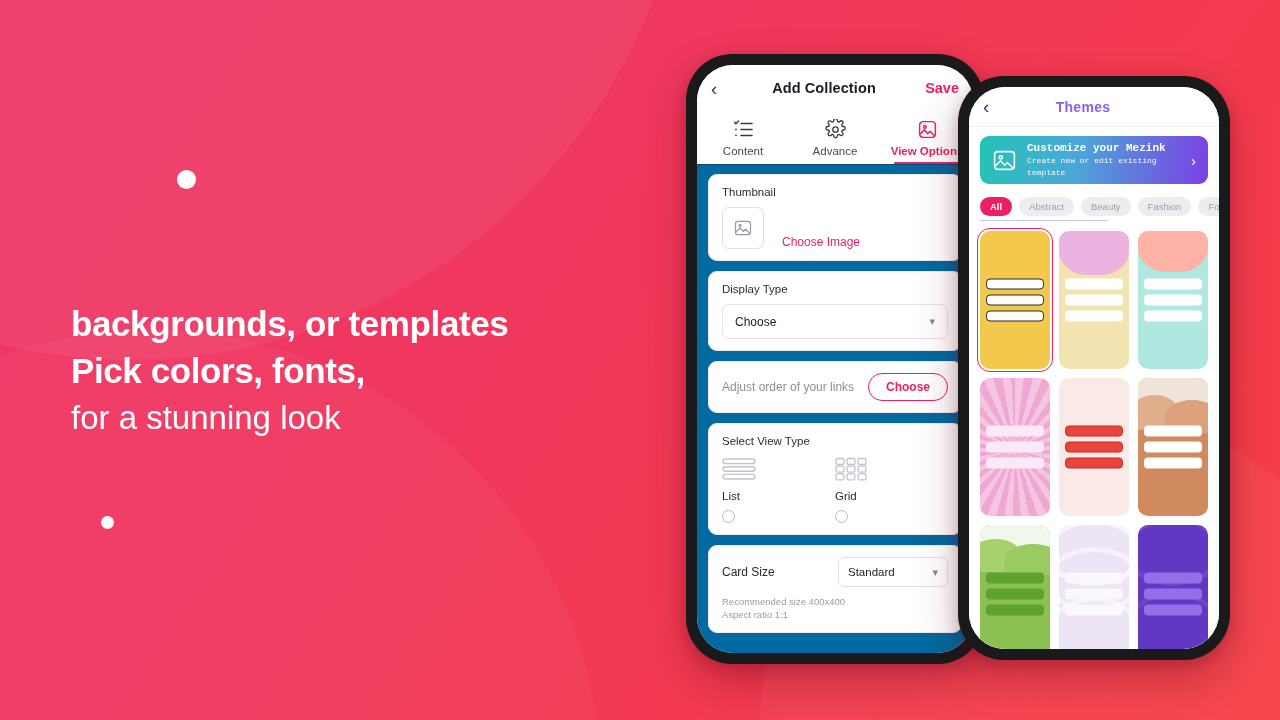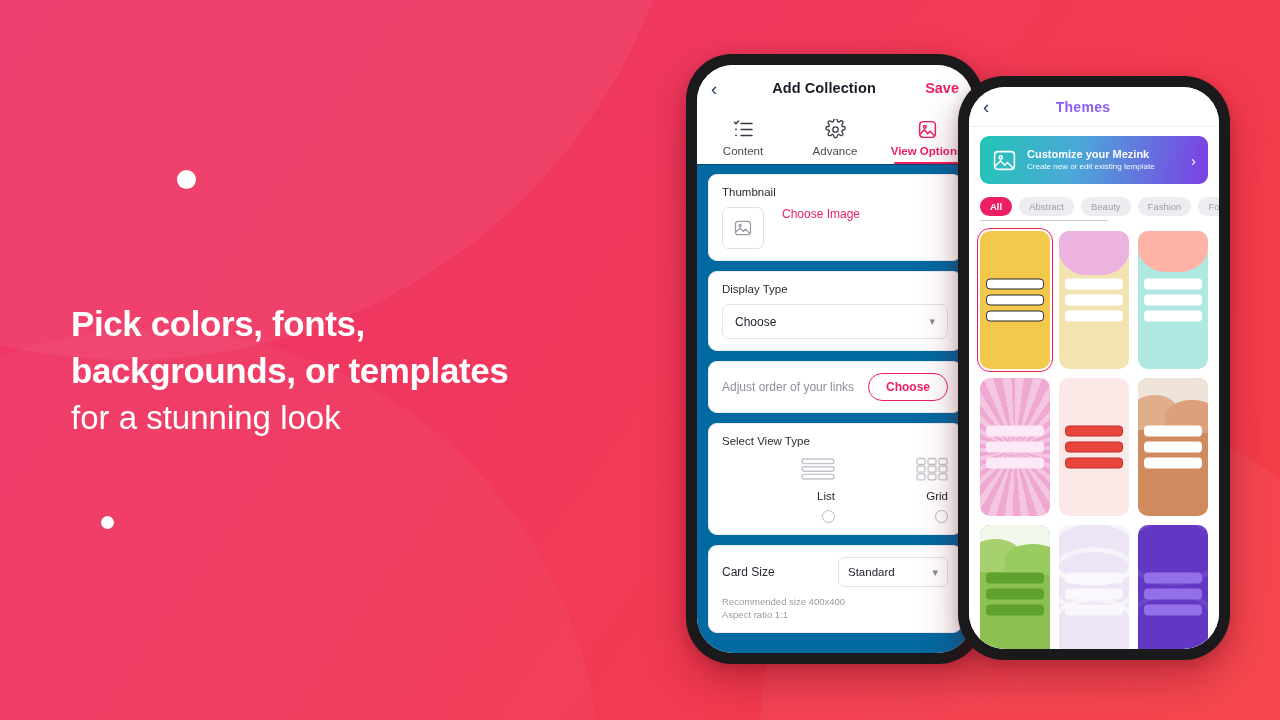--- a/index.html
+++ b/index.html
@@ -106,21 +106,21 @@
     height:2px; background:#ED1E63; border-radius:2px;
   }
 
   .ws { background:#0369a1; flex:1; overflow:hidden; padding:9px 0 16px; }
   .card {
     background:#fff; margin:0 11px 10px; border-radius:9px;
     border:1px solid #ededf1; padding:11px 13px;
   }
   .card-lb { font-size:11.5px; color:#2a2a34; margin-bottom:9px; }
 
-  .thumb-row { display:flex; align-items:flex-start; gap:18px; }
+  .thumb-row { display:flex; align-items:flex-end; gap:18px; }
   .thumb-box {
     width:42px; height:42px; border:1px solid #dedee4;
     border-radius:7px; display:flex; align-items:center; justify-content:center;
   }
   .thumb-link { font-size:12px; color:#ED1E63; font-weight:500; }
 
   .select {
     border:1px solid #e2e2e8; border-radius:7px; height:35px;
     display:flex; align-items:center; justify-content:space-between;
     padding:0 12px; font-size:12px; color:#1c1c28;
@@ -128,21 +128,21 @@
   .chev { color:#8a8a95; font-size:11px; }
 
   .reorder-row { display:flex; align-items:center; justify-content:space-between; }
   .reorder-txt { font-size:12px; color:#8e8e99; }
   .reorder-btn {
     border:1.4px solid #ED1E63; color:#ED1E63; font-size:12px; font-weight:bold;
     border-radius:16px; padding:6px 17px;
   }
 
   .vt-row { display:flex; margin-top:4px; }
-  .vt { flex:1; display:flex; flex-direction:column; align-items:flex-end; gap:8px; }
+  .vt { flex:1; display:flex; flex-direction:column; align-items:flex-start; gap:8px; }
   .vt-ic { height:26px; display:flex; align-items:center; }
   .vt-lb { font-size:11.5px; color:#2a2a34; }
   .radio {
     width:13px; height:13px; border-radius:50%;
     border:1.4px solid #b9b9c2;
   }
   .radio.on {
     border-color:#ED1E63; position:relative; background:#fff;
   }
   .radio.on::after {
@@ -165,21 +165,21 @@
     font-size:14px; font-weight:bold; color:#8b5cf6; letter-spacing:0.3px;
   }
   .th-body { flex:1; overflow:hidden; background:#fff; padding:9px 11px 0; }
 
   .banner {
     height:48px; border-radius:9px;
     background:linear-gradient(100deg,#23C4B6 0%,#4BA8D8 42%,#7C3FE4 100%);
     display:flex; align-items:center; gap:10px; padding:0 12px;
     color:#fff;
   }
-  .banner-txt { flex:1; }
+  .banner-txt { flex:1;font-family:Liberation Mono, monospace; }
   .banner-t1 { font-size:11px; font-weight:bold; line-height:14px; }
   .banner-t2 { font-size:8px; line-height:12px; opacity:0.95; }
   .banner-ch { font-size:15px; font-weight:300; }
 
   .chips {
     display:flex; gap:7px; margin:13px 0 10px; align-items:center;
     position:relative; padding-bottom:5px;
   }
   .chip {
     font-size:9.5px; padding:4px 10px; border-radius:11px;
@@ -210,22 +210,22 @@
 
 <div id="bg">
   <div class="blob b1"></div>
   <div class="blob b2"></div>
   <div class="blob b3"></div>
   <div class="dot d1"></div>
   <div class="dot d2"></div>
 </div>
 
 <div id="headline">
+  <div class="l">backgrounds, or templates</div>
   <div class="l">Pick colors, fonts,</div>
-  <div class="l">backgrounds, or templates</div>
   <div class="l l3">for a stunning look</div>
 </div>
 
 <div class="phone" id="phoneLeft">
   <div class="screen" style="display:flex;flex-direction:column;">
 
     <div class="navbar">
       <div class="nav-back">‹</div>
       <div class="nav-title">Add Collection</div>
       <div class="nav-action">Save</div>

